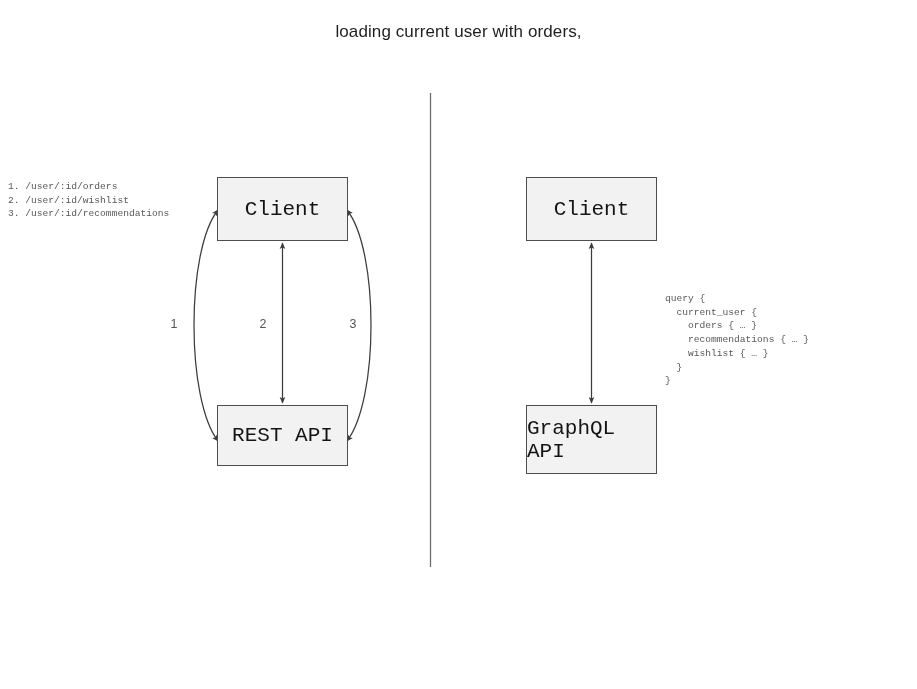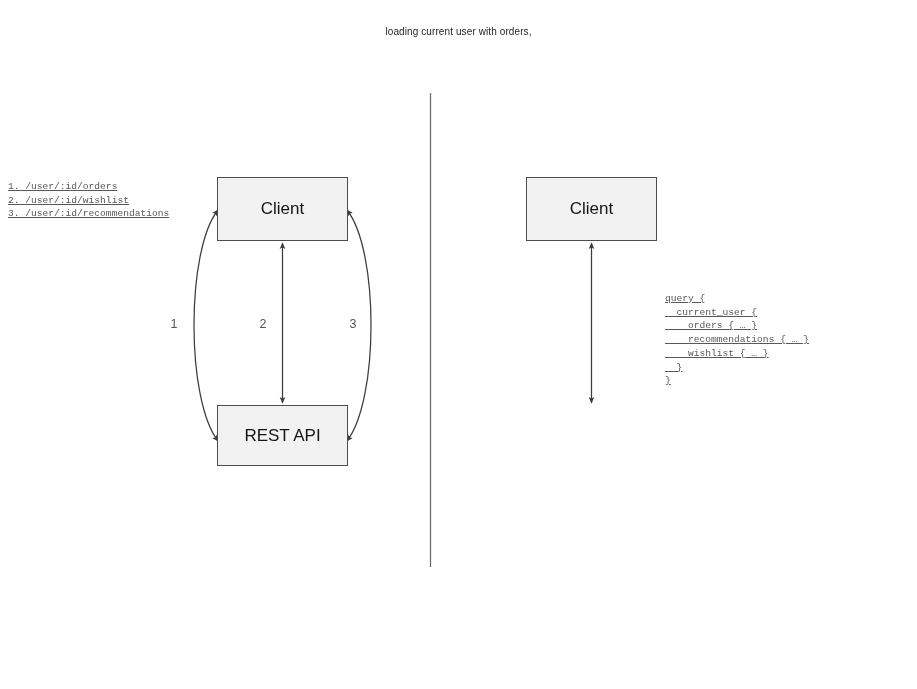--- a/index.html
+++ b/index.html
@@ -31,38 +31,39 @@
     pointer-events: none;
   }
 
   
   .title {
     position: absolute;
     left: 0;
     top: 22px;
     width: 917px;
     text-align: center;
-    font-size: 10px;
+    font-size: 17px;
     line-height: 19px;
     color: #1f1f1f;
     letter-spacing: 0.1px;
   }
   .title .tline { display: block; }
 
   
   .node {
     position: absolute;
     box-sizing: border-box;
     background: #f2f2f2;
     border: 1.4px solid #4d4d4d;
     display: flex;
     align-items: center;
     justify-content: center;
-    font-size: 17px;
+    font-size: 21px;
     color: #141414;
+    font-family: Liberation Mono, monospace;
   }
   #node-rest-client  { left: 217px; top: 177px; width: 131px; height: 64px; }
   #node-rest-api     { left: 217px; top: 405px; width: 131px; height: 61px; }
   #node-gql-client   { left: 526px; top: 177px; width: 131px; height: 64px; }
   #node-gql-api      { left: 526px; top: 405px; width: 131px; height: 69px; }
 
   
   .edge-label {
     position: absolute;
     font-size: 12.5px;
@@ -75,21 +76,20 @@
   #edge-label-3 { left: 345px; top: 317px; }
 
   
   .code-block {
     position: absolute;
     font-family: "Liberation Mono", "DejaVu Sans Mono", monospace;
     font-size: 9.6px;
     line-height: 13.7px;
     color: #585858;
     white-space: pre;
-    text-decoration: underline;
   }
   #rest-endpoints { left: 8px; top: 180px; }
   #gql-query      { left: 665px; top: 292px; }
 </style>
 </head>
 <body>
 
 <div class="canvas">
 
   <div class="title">
@@ -127,20 +127,23 @@
 3. /user/:id/recommendations</div>
 
   <div class="edge-label" id="edge-label-1">1</div>
   <div class="edge-label" id="edge-label-2">2</div>
   <div class="edge-label" id="edge-label-3">3</div>
 
   <div class="node" id="node-gql-client">
     <span>Client</span>
   </div>
 
+  <div class="node" id="node-gql-api">
+    <span>GraphQL API</span>
+  </div>
 
   <div class="code-block" id="gql-query">query {
   current_user {
     orders { … }
     recommendations { … }
     wishlist { … }
   }
 }</div>
 
 </div>

